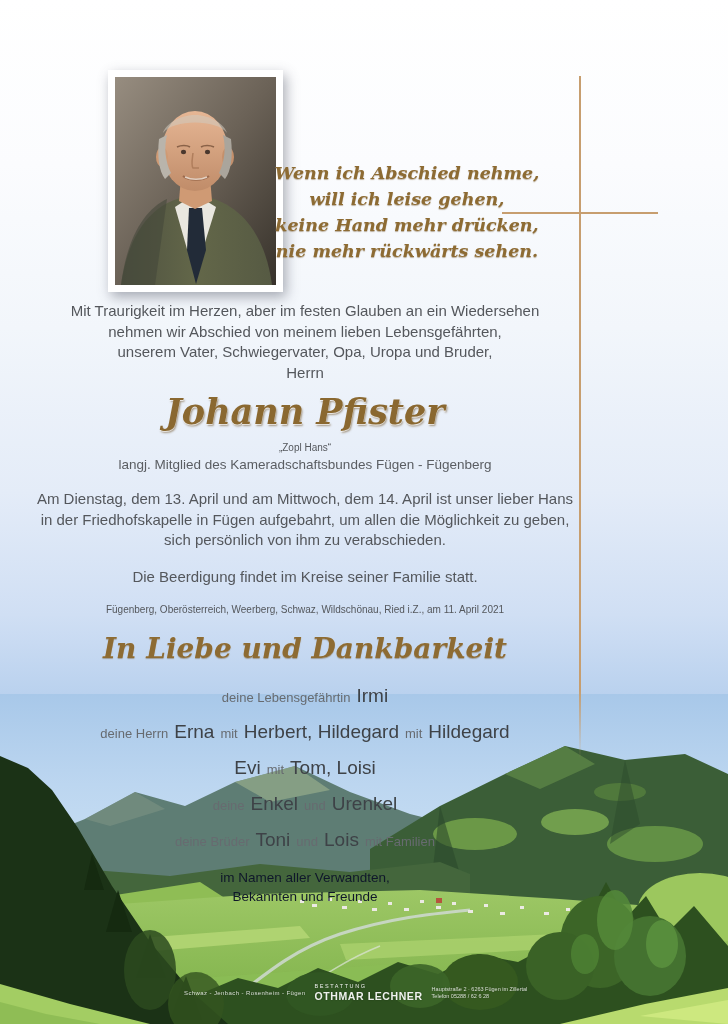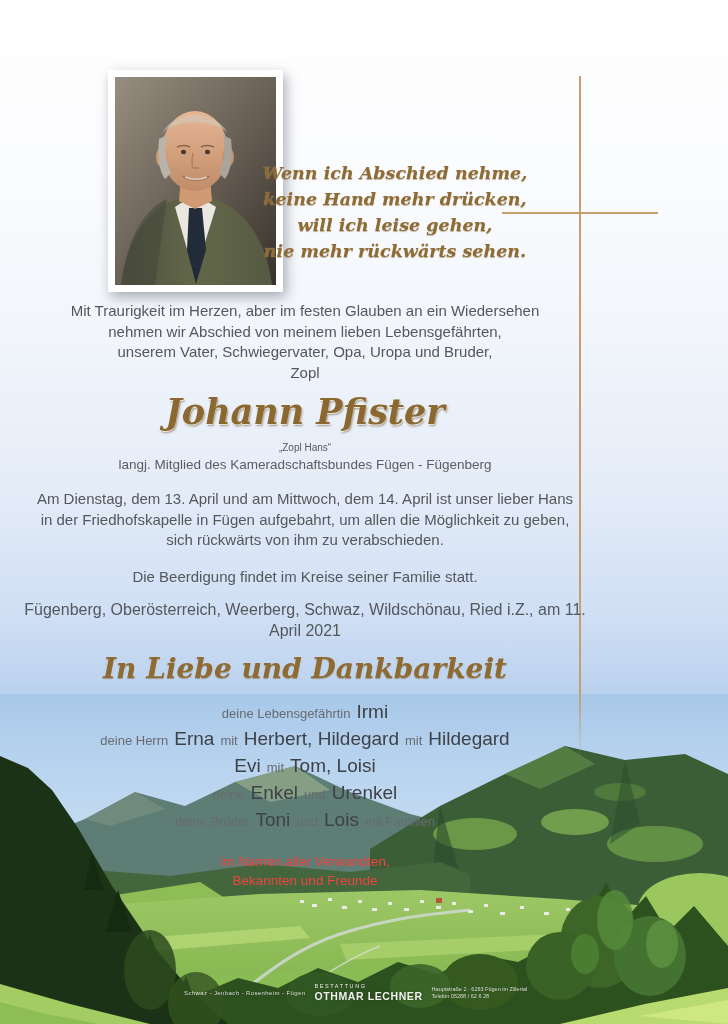--- a/index.html
+++ b/index.html
@@ -18,21 +18,21 @@
     z-index:4;
   }
   .photo-frame svg{display:block;}
 
   
   .gold{
     font-family:"DejaVu Serif",serif;font-style:italic;color:#8d6b33;
     text-shadow:0 1px 1px rgba(110,80,35,.45), 0 0 1px rgba(255,255,255,.55);
   }
   .poem{
-    position:absolute;left:258px;top:160px;width:274px;z-index:4;
+    position:absolute;left:270px;top:160px;width:274px;z-index:4;
     text-align:center;font-size:17.5px;line-height:26px;font-weight:bold;
   }
 
   
   .cross-v{
     position:absolute;left:579px;top:76px;width:2px;height:682px;z-index:3;
     background:linear-gradient(180deg,#c79e6f 0%,#c79e6f 90%,rgba(199,158,111,0) 100%);
   }
   .cross-h{
     position:absolute;left:502px;top:212px;width:156px;height:2px;z-index:3;
@@ -47,28 +47,28 @@
   .content .para{margin:0 0 14px 0;}
   .salutation{margin-top:0;}
   .deceased-name{
     font-size:35px;line-height:54px;font-weight:bold;margin-top:2px;
     color:#8a6830;
     text-shadow:0 1px 0 rgba(255,255,255,.65), 1px 2px 2px rgba(100,70,25,.5);
   }
   .nickname{font-size:10px;line-height:17px;color:#55585d;}
   .membership{font-size:13.5px;line-height:18px;color:#5a5d62;margin-bottom:15px;}
   .funeral-line{margin:16px 0 13px 0;}
-  .place-date{font-size:16px;margin-bottom:10px;}
+  .place-date{font-size:10px;margin-bottom:10px;}
   .closing{font-size:28px;line-height:36px;font-weight:bold;margin:4px 0 12px 0;}
 
-  .m-line{line-height:25px;}
+  .m-line{line-height:34px;}
   .m-line span{margin:0 3px;}
   .m-line .small{font-size:13px;color:#676b70;}
   .m-line .name{font-size:19px;color:#3e4247;}
-  .on-behalf{margin-top:18px;font-size:13.5px;line-height:19px;color:#ef4444;}
+  .on-behalf{margin-top:9px;font-size:13.5px;line-height:19px;color:#0f172a;}
 
   
   .landscape{position:absolute;left:0;top:694px;width:728px;height:330px;z-index:1;}
 
   
   .fh-footer{
     position:absolute;left:184px;top:984px;z-index:6;display:flex;
     align-items:center;gap:9px;color:#fff;white-space:nowrap;
   }
   .fh-side{font-size:6px;letter-spacing:.4px;opacity:.8;filter:blur(.45px);
@@ -131,45 +131,45 @@
       <ellipse cx="68.5" cy="75" rx="2.6" ry="2.2" fill="#4a382e"></ellipse>
       <ellipse cx="92.5" cy="75" rx="2.6" ry="2.2" fill="#4a382e"></ellipse>
       <path d="M78,76 C77,84 76,88 78,91 L84,91" stroke="#b07e5c" stroke-width="1.5" fill="none"></path>
       <path d="M68,99 C74,104 88,104 94,99" stroke="#9c6a4c" stroke-width="2" fill="none"></path>
       <path d="M70,100 C76,103 86,103 92,100" stroke="#f2e8de" stroke-width="1.4" fill="none" opacity=".8"></path>
     </svg>
   </div>
 
   <div class="poem gold">
     <div>Wenn ich Abschied nehme,</div>
+    <div>will ich leise gehen,</div>
     <div>keine Hand mehr drücken,</div>
-    <div>will ich leise gehen,</div>
     <div>nie mehr rückwärts sehen.</div>
   </div>
 
   <div class="cross-v"></div>
   <div class="cross-h"></div>
 
   <div class="content">
     <div class="para" style="margin-bottom:1px;">
       <div>Mit Traurigkeit im Herzen, aber im festen Glauben an ein Wiedersehen</div>
       <div>nehmen wir Abschied von meinem lieben Lebensgefährten,</div>
       <div>unserem Vater, Schwiegervater, Opa, Uropa und Bruder,</div>
-      <div class="salutation">Zopl</div>
+      <div class="salutation">Herrn</div>
     </div>
 
     <div class="deceased-name gold">Johann Pfister</div>
     <div class="nickname">„Zopl Hans“</div>
     <div class="membership">langj. Mitglied des Kameradschaftsbundes Fügen - Fügenberg</div>
 
 
     <div class="para">
       <div>Am Dienstag, dem 13. April und am Mittwoch, dem 14. April ist unser lieber Hans</div>
       <div>in der Friedhofskapelle in Fügen aufgebahrt, um allen die Möglichkeit zu geben,</div>
-      <div>sich rückwärts von ihm zu verabschieden.</div>
+      <div>sich persönlich von ihm zu verabschieden.</div>
     </div>
 
     <div class="funeral-line">Die Beerdigung findet im Kreise seiner Familie statt.</div>
     <div class="place-date">Fügenberg, Oberösterreich, Weerberg, Schwaz, Wildschönau, Ried i.Z., am 11. April 2021</div>
 
     <div class="closing gold">In Liebe und Dankbarkeit</div>
 
     <div>
         <div class="m-line"><span class="small">deine Lebensgefährtin</span><span class="name">Irmi</span></div>
         <div class="m-line"><span class="small">deine Herrn</span><span class="name">Erna</span><span class="small">mit</span><span class="name">Herbert, Hildegard</span><span class="small">mit</span><span class="name">Hildegard</span></div>

